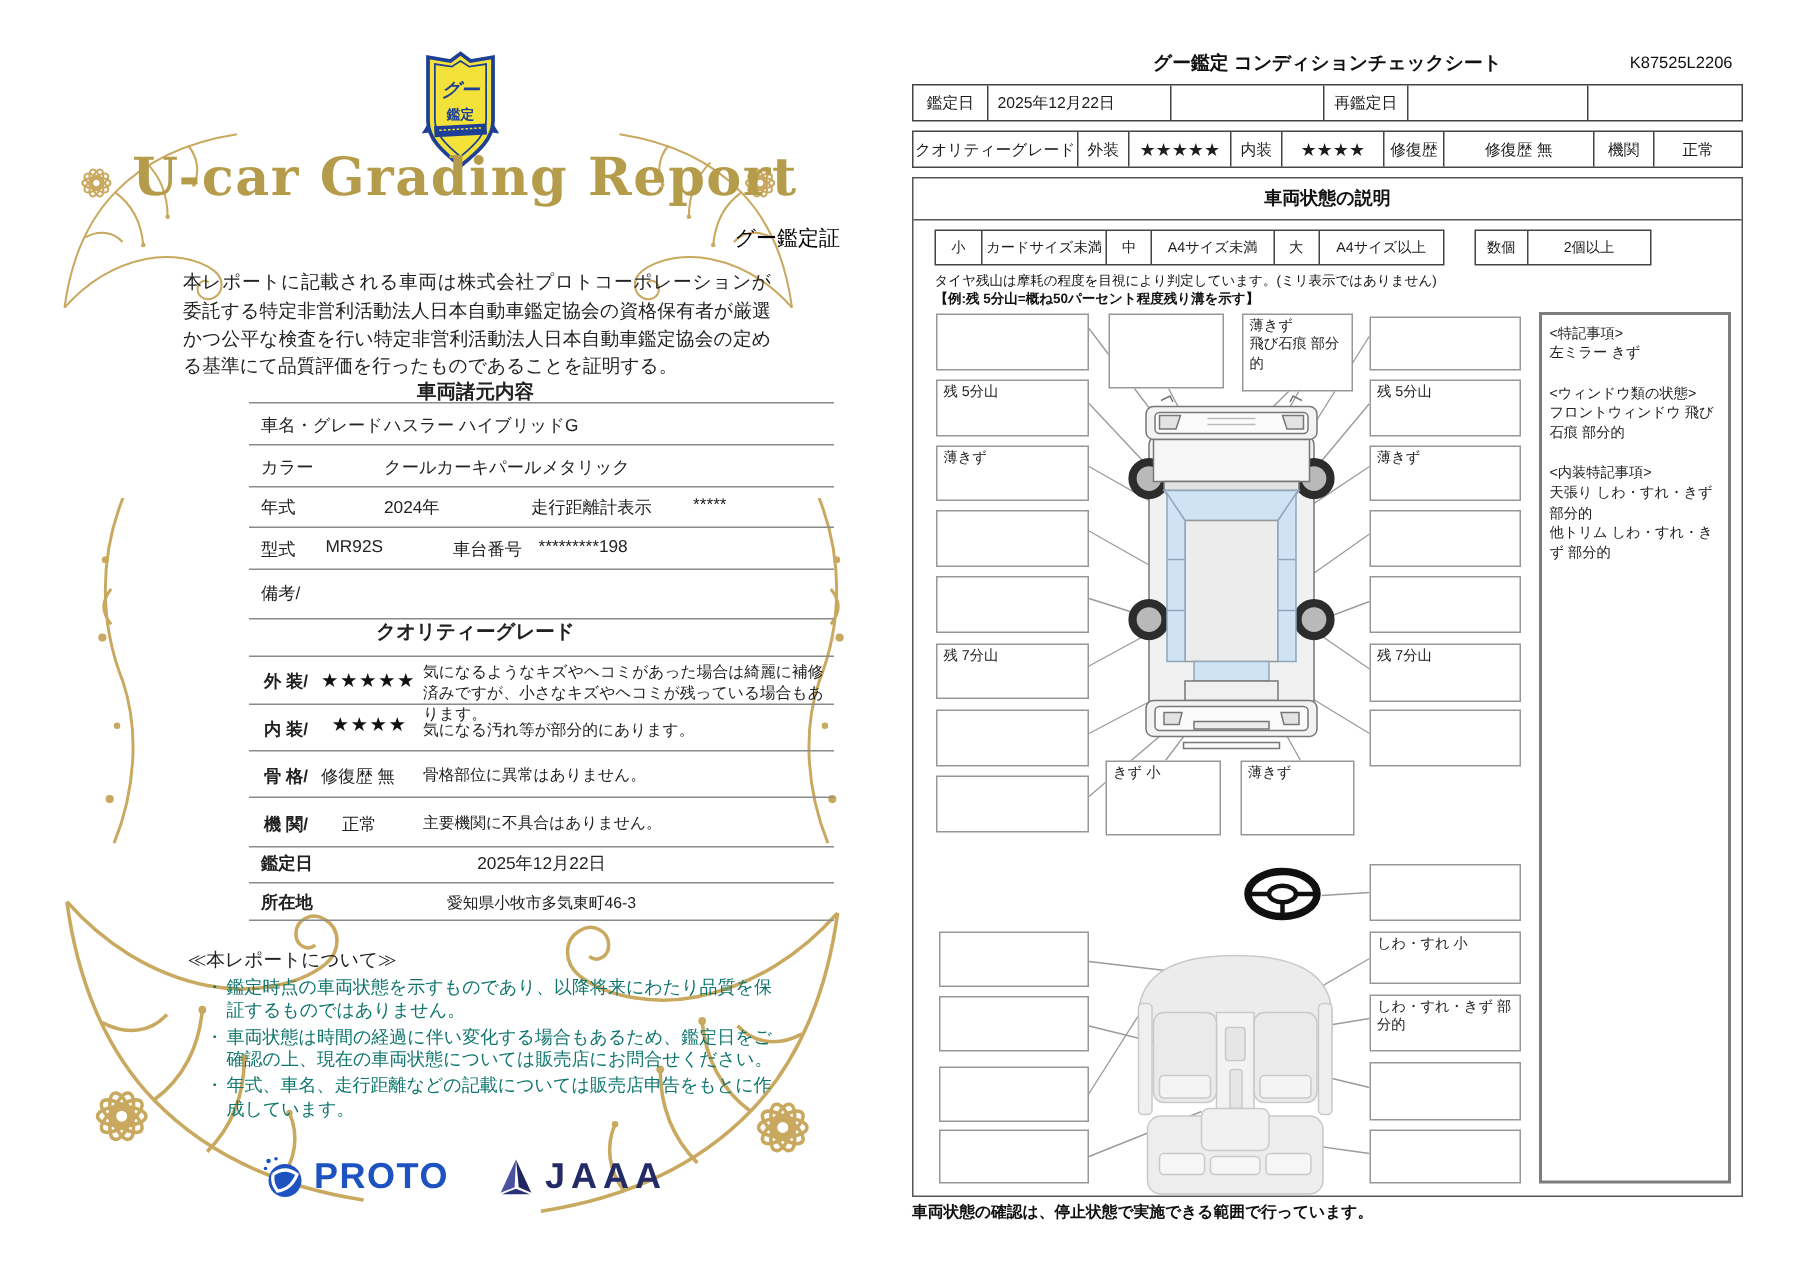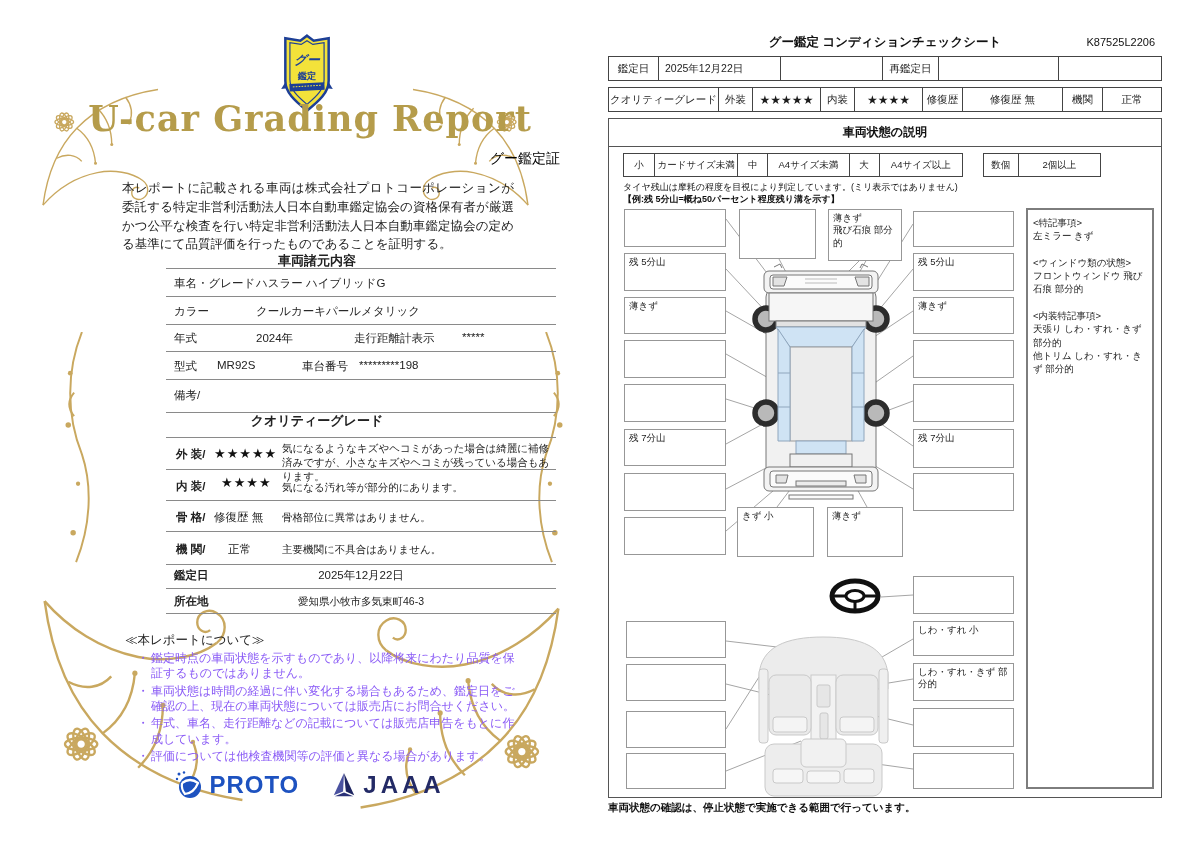--- a/index.html
+++ b/index.html
@@ -17,21 +17,21 @@
     text-align:justify;color:#222;}
   .sec-head{position:absolute;width:390px;left:122px;text-align:center;font-size:13px;font-weight:bold;color:#222;}
   .ltable{position:absolute;left:122px;width:390px;margin-left:44px;}
   .lrow{position:relative;border-top:1px solid #8a8a8a;font-size:11.5px;color:#222;}
   .lrow.last{border-bottom:1px solid #8a8a8a;}
   .lrow span{position:absolute;white-space:nowrap;}
   .stars5{font-size:13px;letter-spacing:1px;color:#111;}
   .desc{font-size:10.5px;line-height:1.35;color:#222;}
   .about-head{font-family:"Liberation Serif","DejaVu Serif",serif;font-size:12.5px;color:#222;}
   .about li{font-family:"Liberation Serif","DejaVu Serif",serif;font-size:12px;line-height:1.28;
-    color:#8b5cf6;margin-bottom:2px;}
+    color:#0f766e;margin-bottom:2px;}
   .about{margin:2px 0 0 0;padding-left:26px;list-style:none;}
   .about li:before{content:"・";margin-left:-14px;position:absolute;}
   .logo-row{position:absolute;left:60px;top:770px;width:500px;display:flex;justify-content:center;
     align-items:center;gap:32px;}
   .proto-text{font-size:24px;font-weight:bold;color:#1d52c0;letter-spacing:1px;}
   .jaaa-text{font-size:24px;font-weight:bold;color:#232a66;letter-spacing:4px;}
   
   .sheet-title{position:absolute;left:608px;top:34px;width:554px;text-align:center;
     font-size:12.5px;font-weight:bold;color:#111;}
   .sheet-code{position:absolute;left:962px;top:36px;width:193px;text-align:right;font-size:11px;color:#111;}
@@ -202,21 +202,20 @@
       <span style="left:55px;top:6px;width:280px;text-align:center;font-size:10.5px">愛知県小牧市多気東町46-3</span>
     </div>
   </div>
 
   <div class="abs" style="left:125px;top:632px;width:392px">
     <div class="about-head">≪本レポートについて≫</div>
     <ul class="about">
       <li>鑑定時点の車両状態を示すものであり、以降将来にわたり品質を保証するものではありません。</li>
       <li>車両状態は時間の経過に伴い変化する場合もあるため、鑑定日をご確認の上、現在の車両状態については販売店にお問合せください。</li>
       <li>年式、車名、走行距離などの記載については販売店申告をもとに作成しています。</li>
-      <li>評価については他検査機関等の評価と異なる場合があります。</li>
     </ul>
   </div>
 
   <div class="logo-row">
     <div style="display:flex;align-items:center;gap:6px">
       <svg width="28" height="30" viewBox="0 0 28 30">
         <circle cx="15" cy="17" r="11" fill="#1d52c0"></circle>
         <path d="M7,13 Q15,7 23,13 Q19,23 10,24 Q6,19 7,13" fill="none" stroke="#ffffff" stroke-width="2.2"></path>
         <circle cx="4" cy="4" r="1.5" fill="#1d52c0"></circle>
           <circle cx="9" cy="2.5" r="1.2" fill="#1d52c0"></circle>

